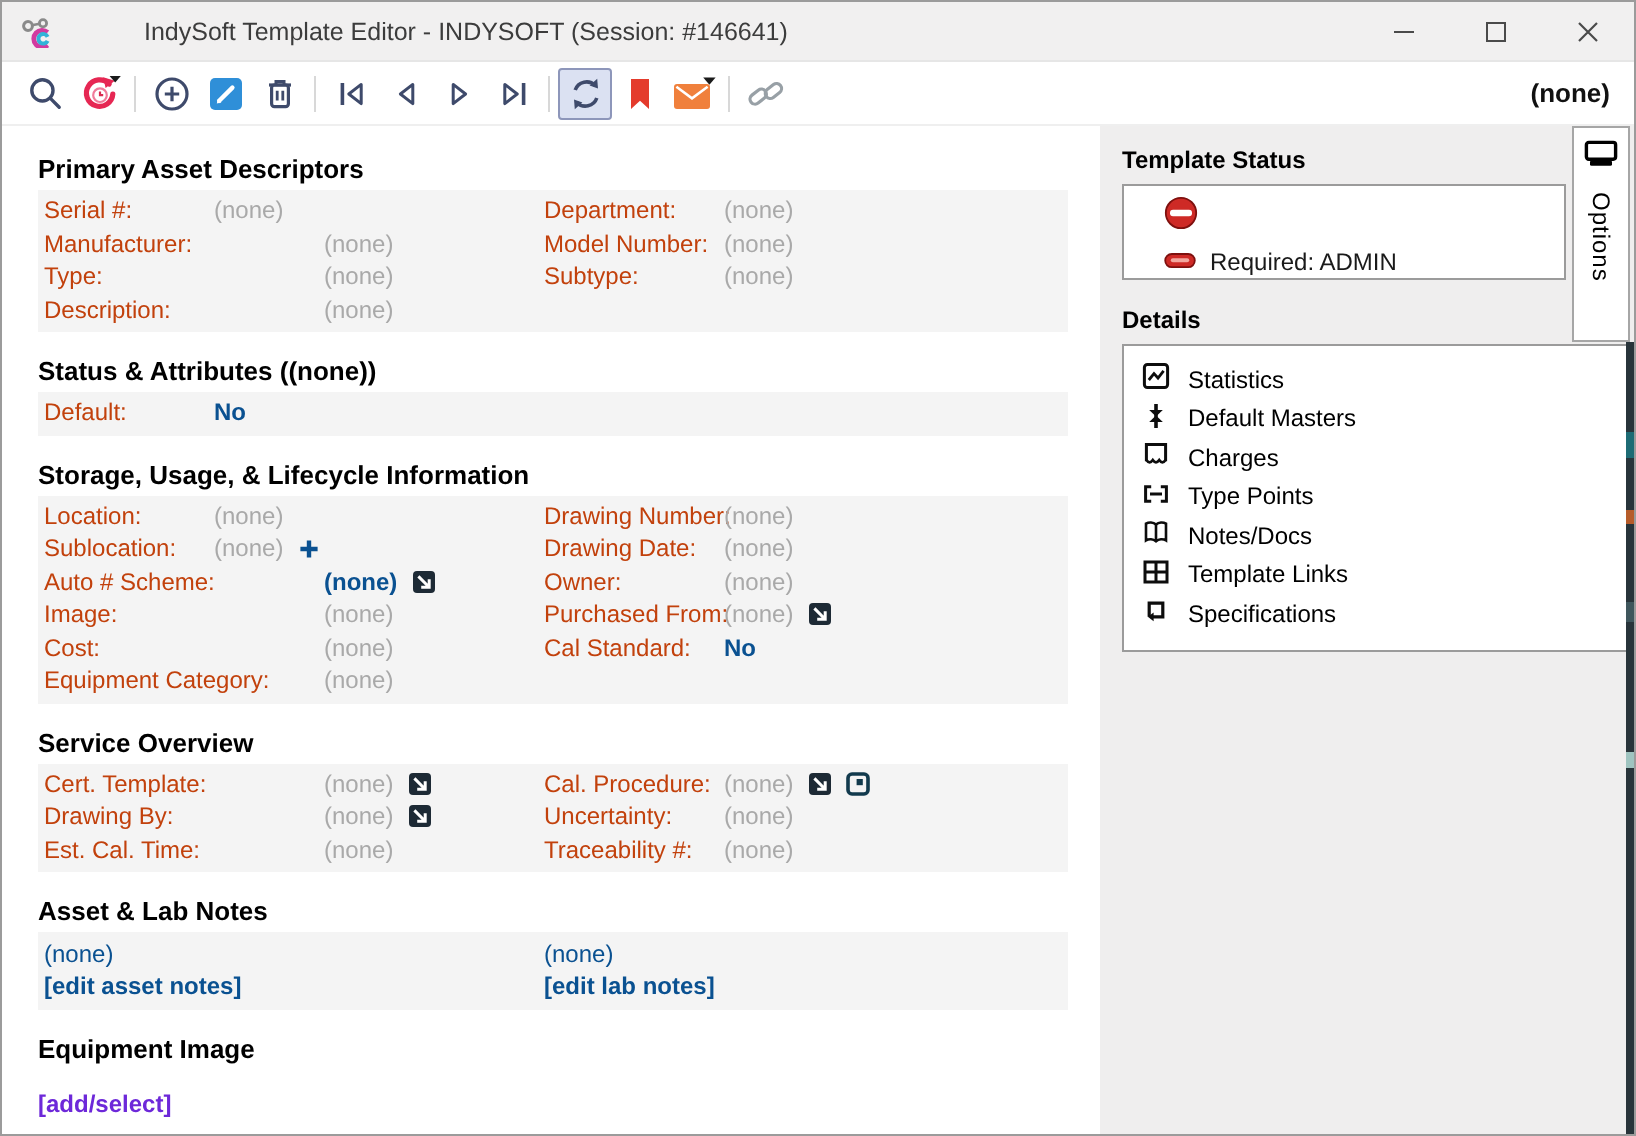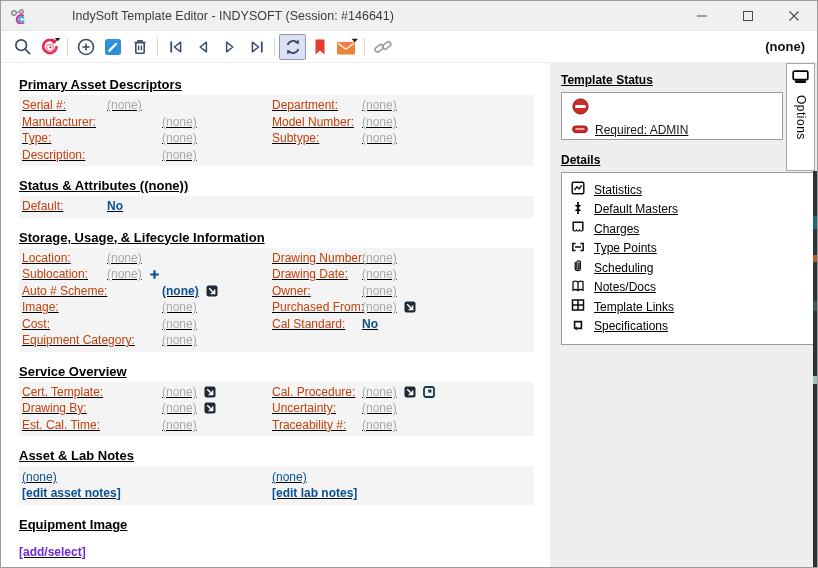--- a/index.html
+++ b/index.html
@@ -18,21 +18,21 @@
   .win-controls{margin-left:auto;display:flex;height:30px;}
   .win-btn{width:46px;height:30px;display:flex;align-items:center;justify-content:center;cursor:default;}
   
   .toolbar{height:32px;background:#fff;display:flex;align-items:center;
     padding:0 12px 0 8px;flex-shrink:0;border-bottom:1px solid #efefef;}
   .tbtn{width:27px;height:26px;display:flex;align-items:center;justify-content:center;border:1px solid transparent;border-radius:2px;}
   .tbtn.active{background:#dbe1f2;border:1px solid #8d96ba;}
   .tsep{width:1px;height:18px;background:#d8d8d8;margin:0 4px;}
   .toolbar-right{margin-left:auto;font-size:13px;font-weight:bold;color:#111;}
   
-  .content{flex:1;display:flex;min-height:0;text-decoration:underline;}
+  .content{flex:1;display:flex;min-height:0;}
   .main{width:549px;flex-shrink:0;background:#fff;padding:14px 0 0 18px;overflow:hidden;}
   .section{margin-bottom:12px;width:515px;}
   .section-title{font-size:13px;font-weight:bold;color:#000;margin-bottom:3px;}
   .section-body{background:#f4f4f4;padding:2px 0 3px 3px;}
   .frow{display:flex;align-items:center;height:16.5px;font-size:12px;}
   .fcell{display:flex;align-items:center;}
   .fcell.left{width:250px;flex-shrink:0;}
   .fcell.right{flex:1;}
   .flabel{color:#c2410c;flex-shrink:0;white-space:nowrap;}
   .fcell.left .flabel{width:140px;}
@@ -45,21 +45,21 @@
   
   .notes-body{background:#f4f4f4;padding:3px 0 4px 3px;display:flex;font-size:12px;}
   .notes-col{display:flex;flex-direction:column;line-height:16px;}
   .notes-col.left{width:250px;flex-shrink:0;}
   .notes-value{color:#0a5191;}
   .notes-link{color:#0a5191;font-weight:bold;cursor:pointer;}
   .equip-link{font-size:12px;color:#6d28d9;font-weight:bold;margin-top:13px;cursor:pointer;}
   
   .sidebar{flex:1;background:#efeeee;position:relative;padding:10px 0 0 11px;}
   .panel-title{font-size:12px;font-weight:bold;color:#000;margin-bottom:5px;}
-  .status-box{width:222px;height:48px;background:#fff;border:1px solid #9b9b9b;padding:5px 10px;}
+  .status-box{width:222px;height:48px;background:#fff;border:1px solid #9b9b9b;padding:5px 20px;}
   .status-row{display:flex;align-items:center;gap:7px;margin-top:4px;font-size:12px;color:#1a1a1a;}
   .details-title{margin-top:13px;}
   .details-box{width:266px;background:#fff;border:1px solid #9b9b9b;padding:7px 9px 8px;}
   .ditem{display:flex;align-items:center;gap:9px;height:19.5px;font-size:12px;color:#000;}
   .ditem svg{flex-shrink:0;}
   .options-tab{position:absolute;left:236px;top:0;width:29px;height:108px;background:#fff;
     border:1px solid #a6a6a6;display:flex;flex-direction:column;align-items:center;padding-top:6px;gap:7px;cursor:pointer;}
   .options-label{writing-mode:vertical-rl;font-size:12px;color:#000;letter-spacing:0.5px;}
   
   .edge-strip{position:absolute;right:0;top:170px;bottom:0;width:4px;background:#28343a;}
@@ -459,26 +459,20 @@
             <span>Charges</span>
           </div>
           <div class="ditem">
             <span><svg width="14" height="14" viewBox="0 0 14 14">
                 <path d="M4.6 3.4 H1.8 V10.6 H4.6 M9.4 3.4 H12.2 V10.6 H9.4 M4 7 H10" fill="none" stroke="#0d0d0d" stroke-width="1.5"></path>
               </svg></span>
             <span>Type Points</span>
           </div>
           <div class="ditem">
             <span><svg width="14" height="14" viewBox="0 0 14 14">
-                <path d="M4.2 3.4 V9 a2.6 2.6 0 0 0 5.2 0 V3.6 a1.8 1.8 0 0 0 -3.6 0 V8.8 a1 1 0 0 0 2 0 V4.2" fill="none" stroke="#0d0d0d" stroke-width="1.3" stroke-linecap="round"></path>
-              </svg></span>
-            <span>Scheduling</span>
-          </div>
-          <div class="ditem">
-            <span><svg width="14" height="14" viewBox="0 0 14 14">
                 <path d="M7 3.2 C5.6 2 3.4 2 2 2.8 V11.2 C3.4 10.4 5.6 10.4 7 11.6 C8.4 10.4 10.6 10.4 12 11.2 V2.8 C10.6 2 8.4 2 7 3.2 Z" fill="none" stroke="#0d0d0d" stroke-width="1.3"></path>
                 <path d="M7 3.2 V11.6" stroke="#0d0d0d" stroke-width="1.3"></path>
               </svg></span>
             <span>Notes/Docs</span>
           </div>
           <div class="ditem">
             <span><svg width="14" height="14" viewBox="0 0 14 14">
                 <rect x="1.5" y="2" width="11" height="10" fill="none" stroke="#0d0d0d" stroke-width="1.5"></rect>
                 <path d="M7 2 V12 M1.5 7 H12.5" stroke="#0d0d0d" stroke-width="1.5"></path>
               </svg></span>

